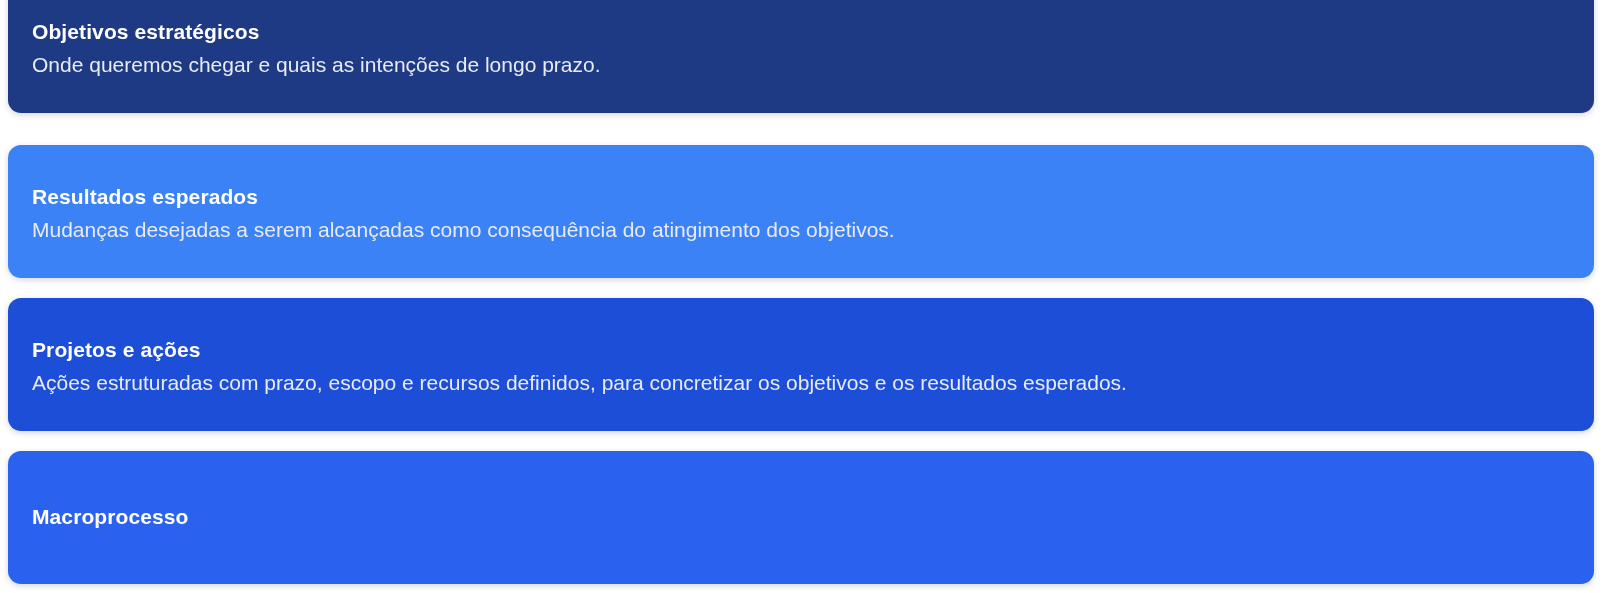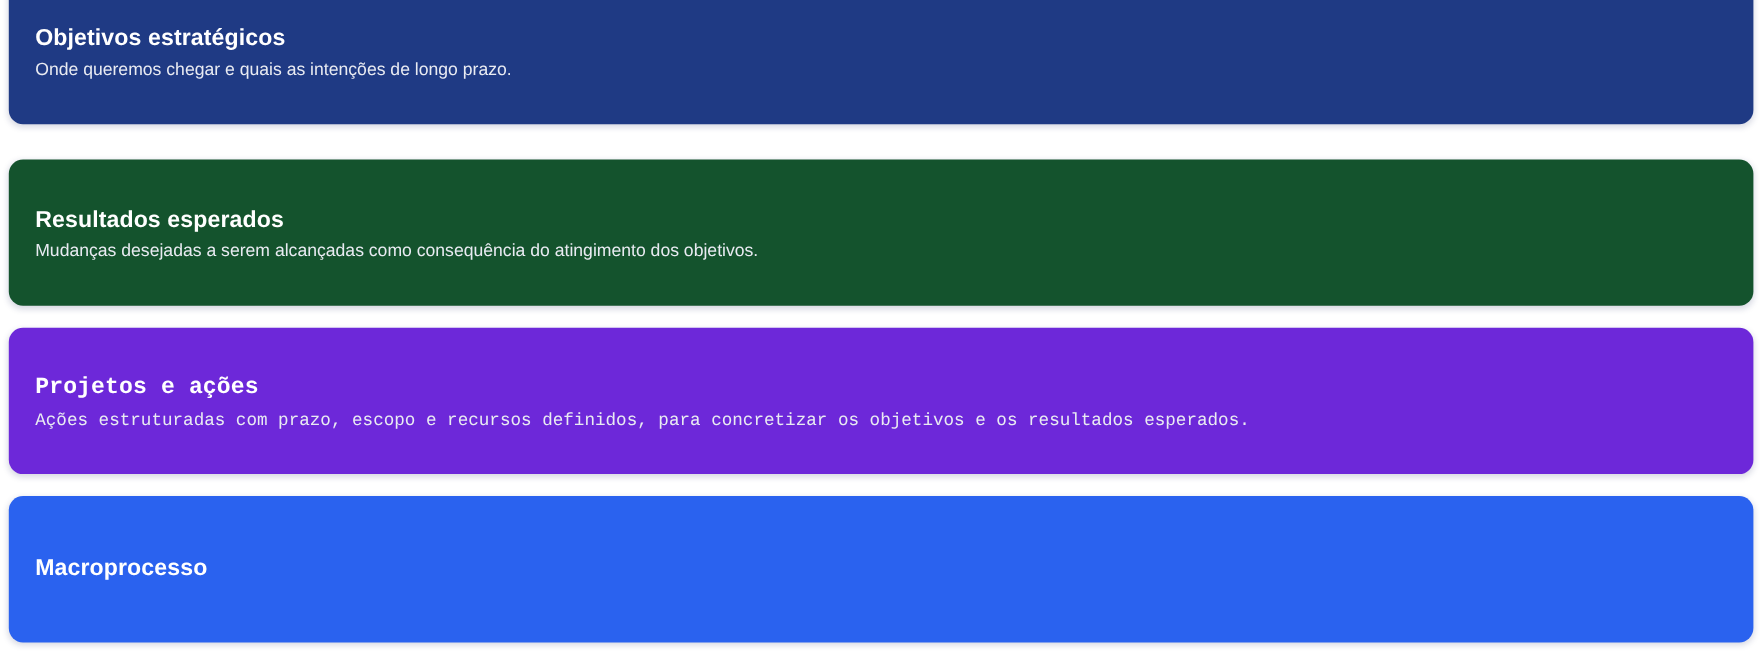--- a/index.html
+++ b/index.html
@@ -50,44 +50,44 @@
     font-size: 21px;
     font-weight: 700;
     line-height: 1.28;
     color: #ffffff;
     letter-spacing: 0.1px;
     margin: 0 0 5px 0;
     white-space: nowrap;
   }
 
   .card-desc {
-    font-size: 16px;
+    font-size: 21px;
     font-weight: 400;
     line-height: 1.3;
     color: #e9ebf2;
     margin: 0;
     white-space: nowrap;
   }
 </style>
 </head>
 <body style="background-color: rgb(255, 255, 255);">
 
 <div class="stack">
 
   <div class="card" style="background-color: rgb(31, 58, 132);">
     <div class="card-title">Objetivos estratégicos</div>
     <div class="card-desc">Onde queremos chegar e quais as intenções de longo prazo.</div>
   </div>
 
-  <div class="card" style="background-color: #14532d; margin-top: 32px;">
+  <div class="card" style="background-color: #3b82f6; margin-top: 32px;">
     <div class="card-title">Resultados esperados</div>
     <div class="card-desc">Mudanças desejadas a serem alcançadas como consequência do atingimento dos objetivos.</div>
   </div>
 
-  <div class="card" style="background-color: #6d28d9; font-family: Liberation Mono, monospace;">
+  <div class="card" style="background-color: #1d4ed8;">
     <div class="card-title">Projetos e ações</div>
     <div class="card-desc">Ações estruturadas com prazo, escopo e recursos definidos, para concretizar os objetivos e os resultados esperados.</div>
   </div>
 
   <div class="card" style="background-color: rgb(42, 98, 239);">
     <div class="card-title">Macroprocesso</div>
   </div>
 
 </div>
 

